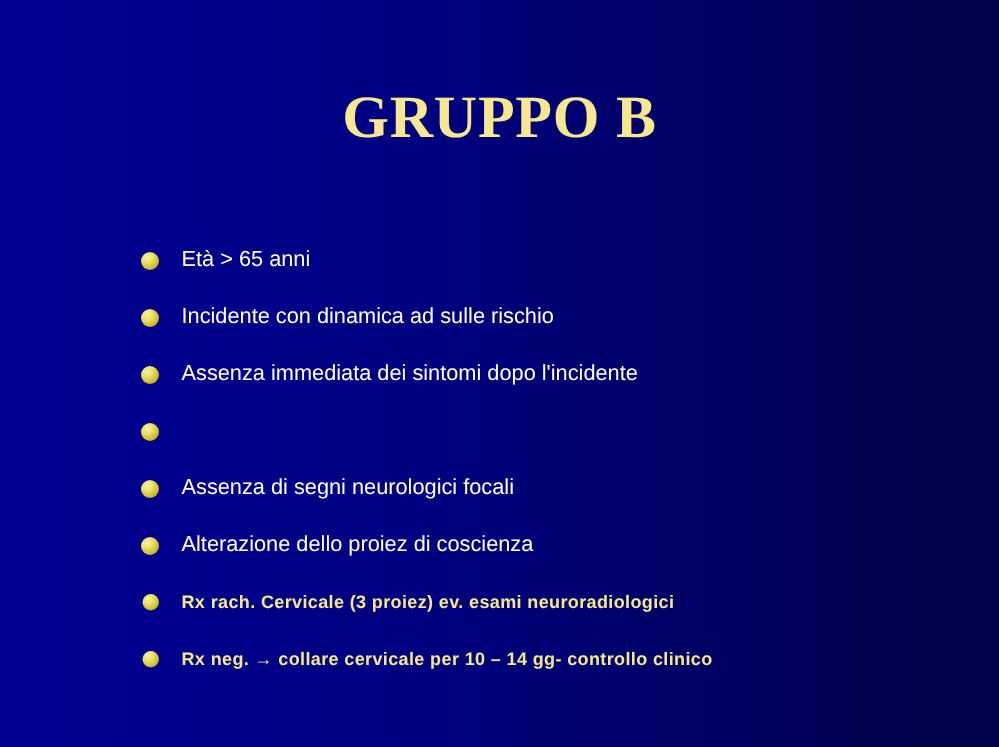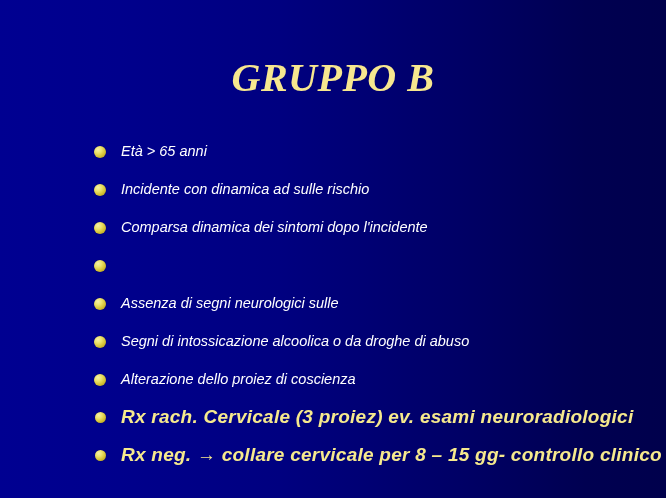--- a/index.html
+++ b/index.html
@@ -13,21 +13,20 @@
     height: 498px;
     overflow: hidden;
     background: linear-gradient(to right,
                 #000091 0%,
                 #00008c 18%,
                 #000080 42%,
                 #000065 70%,
                 #000051 88%,
                 #00004c 100%);
     font-family: "Liberation Sans", sans-serif;
-    font-style: italic;
     -webkit-font-smoothing: antialiased;
   }
 
   
   #slide-title {
     position: absolute;
     top: 54px;
     left: 0;
     width: 666px;
     text-align: center;
@@ -35,21 +34,21 @@
     font-weight: bold;
     font-size: 40px;
     letter-spacing: 0.5px;
     color: #f7e78f;
     white-space: nowrap;
   }
 
   
   #bullet-list {
     position: absolute;
-    top: 138px;
+    top: 160px;
     left: 0;
     width: 666px;
   }
   .bullet-row {
     position: relative;
     height: 38px;
     white-space: nowrap;
   }
   .bullet-marker {
     position: absolute;
@@ -70,21 +69,21 @@
     left: 121px;
     top: 0;
     line-height: 26px;
     font-size: 14.5px;
     color: #ffffff;
     white-space: nowrap;
   }
   .bullet-row.emphasis .bullet-text {
     color: #f6e98d;
     font-weight: bold;
-    font-size: 19px;
+    font-size: 12px;
     letter-spacing: 0.25px;
   }
   .bullet-row.emphasis .bullet-marker {
     left: 95px;
     width: 11px;
     height: 11px;
   }
 </style>
 </head>
 <body>
@@ -100,46 +99,42 @@
       <span class="bullet-text">Età &gt; 65 anni</span>
     </div>
 
     <div class="bullet-row">
       <span class="bullet-marker"></span>
       <span class="bullet-text">Incidente con dinamica ad sulle rischio</span>
     </div>
 
     <div class="bullet-row">
       <span class="bullet-marker"></span>
-      <span class="bullet-text">Comparsa dinamica dei sintomi dopo l'incidente</span>
+      <span class="bullet-text">Assenza immediata dei sintomi dopo l'incidente</span>
     </div>
 
     <div class="bullet-row">
       <span class="bullet-marker"></span>
     </div>
 
     <div class="bullet-row">
       <span class="bullet-marker"></span>
-      <span class="bullet-text">Assenza di segni neurologici sulle</span>
+      <span class="bullet-text">Assenza di segni neurologici focali</span>
     </div>
 
-    <div class="bullet-row">
-      <span class="bullet-marker"></span>
-      <span class="bullet-text">Segni di intossicazione alcoolica o da droghe di abuso</span>
-    </div>
 
     <div class="bullet-row">
       <span class="bullet-marker"></span>
       <span class="bullet-text">Alterazione dello proiez di coscienza</span>
     </div>
 
     <div class="bullet-row emphasis">
       <span class="bullet-marker"></span>
       <span class="bullet-text">Rx rach. Cervicale (3 proiez) ev.  esami neuroradiologici</span>
     </div>
 
     <div class="bullet-row emphasis">
       <span class="bullet-marker"></span>
-      <span class="bullet-text">Rx neg. → collare cervicale per 8 – 15 gg-  controllo clinico</span>
+      <span class="bullet-text">Rx neg. → collare cervicale per 10 – 14 gg-  controllo clinico</span>
     </div>
 
   </div>
 </div>
 
 </body></html>

